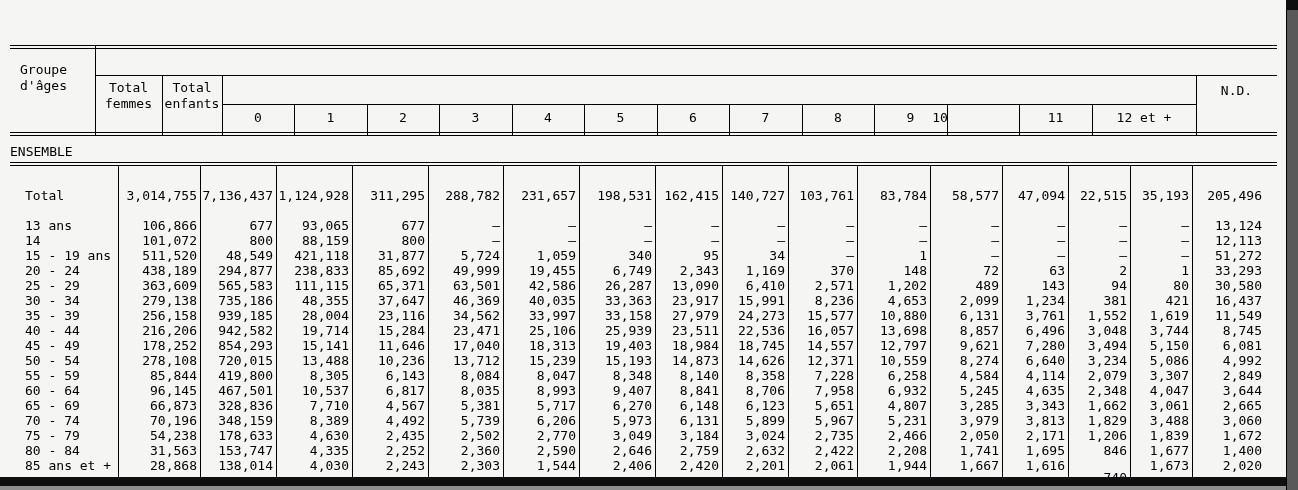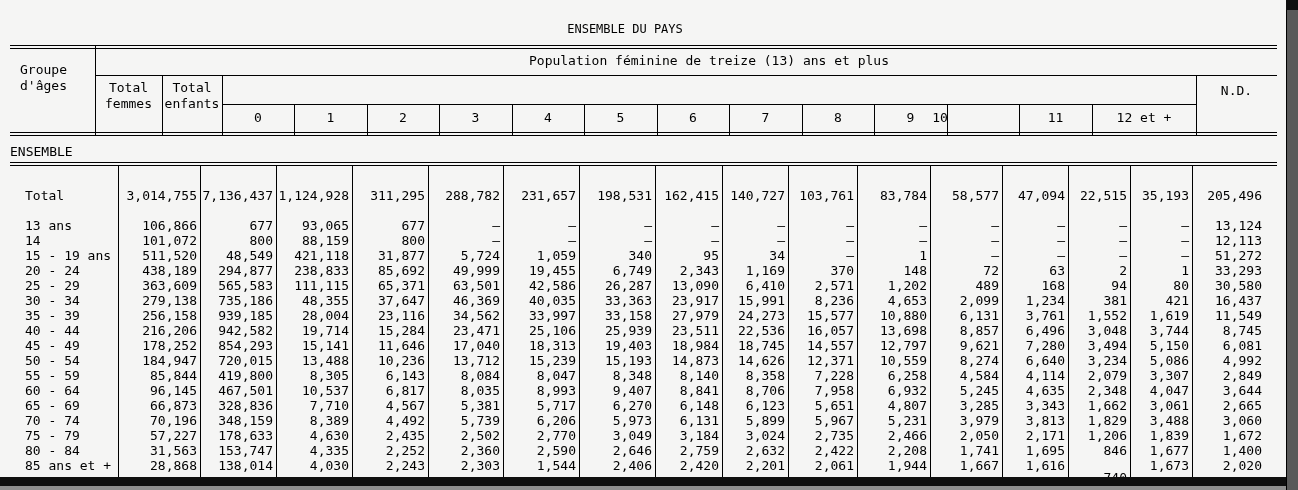--- a/index.html
+++ b/index.html
@@ -28,25 +28,23 @@
   #rightbar { left:1286px; top:0; width:12px; height:490px; background:var(--bar-scroll,#595959); border-left:1px solid #000; }
   #rightbar-cap { left:1286px; top:0; width:12px; height:10px; background:var(--bar-dark,#0f0f0f); }
   #bottombar { left:0; top:477px; width:1286px; height:9px; background:var(--bar-dark,#0f0f0f); }
   #bottombar2 { left:0; top:486px; width:1286px; height:4px; background:var(--bar-gray,#8f8f8f); }
 </style>
 </head>
 <body>
 
 <div id="screen">
 
-  <div id="title2" class="abs">ENSEMBLE DU PAYS</div>
 
   <div id="h-groupe" class="abs hdr">Groupe
 d'âges</div>
-  <div id="h-pop" class="abs hdr">Population féminine de treize (13) ans et plus</div>
   <div id="h-tf" class="abs hdr">Total
 femmes</div>
   <div id="h-te" class="abs hdr">Total
 enfants</div>
   <div id="h-nd" class="abs hdr">N.D.</div>
   <div id="count-headers">
       <div class="hcount" style="left: 222px; width: 72px;">0</div>
       <div class="hcount" style="left: 294px; width: 73px;">1</div>
       <div class="hcount" style="left: 367px; width: 72px;">2</div>
       <div class="hcount" style="left: 439px; width: 73px;">3</div>
@@ -167,21 +165,21 @@
         <div class="tcell" style="width: 76px;">111,115</div>
         <div class="tcell" style="width: 76px;">65,371</div>
         <div class="tcell" style="width: 75px;">63,501</div>
         <div class="tcell" style="width: 76px;">42,586</div>
         <div class="tcell" style="width: 76px;">26,287</div>
         <div class="tcell" style="width: 67px;">13,090</div>
         <div class="tcell" style="width: 66px;">6,410</div>
         <div class="tcell" style="width: 69px;">2,571</div>
         <div class="tcell" style="width: 73px;">1,202</div>
         <div class="tcell" style="width: 72px;">489</div>
-        <div class="tcell" style="width: 66px;">168</div>
+        <div class="tcell" style="width: 66px;">143</div>
         <div class="tcell" style="width: 62px;">94</div>
         <div class="tcell" style="width: 62px;">80</div>
         <div class="tcell ndc" style="width: 85px;">30,580</div>
       </div>
       <div class="trow">
         <div class="tcell lbl" style="width: 108px;">30 - 34</div>
         <div class="tcell" style="width: 82px;">279,138</div>
         <div class="tcell" style="width: 76px;">735,186</div>
         <div class="tcell" style="width: 76px;">48,355</div>
         <div class="tcell" style="width: 76px;">37,647</div>
@@ -250,21 +248,21 @@
         <div class="tcell" style="width: 69px;">14,557</div>
         <div class="tcell" style="width: 73px;">12,797</div>
         <div class="tcell" style="width: 72px;">9,621</div>
         <div class="tcell" style="width: 66px;">7,280</div>
         <div class="tcell" style="width: 62px;">3,494</div>
         <div class="tcell" style="width: 62px;">5,150</div>
         <div class="tcell ndc" style="width: 85px;">6,081</div>
       </div>
       <div class="trow">
         <div class="tcell lbl" style="width: 108px;">50 - 54</div>
-        <div class="tcell" style="width: 82px;">184,947</div>
+        <div class="tcell" style="width: 82px;">278,108</div>
         <div class="tcell" style="width: 76px;">720,015</div>
         <div class="tcell" style="width: 76px;">13,488</div>
         <div class="tcell" style="width: 76px;">10,236</div>
         <div class="tcell" style="width: 75px;">13,712</div>
         <div class="tcell" style="width: 76px;">15,239</div>
         <div class="tcell" style="width: 76px;">15,193</div>
         <div class="tcell" style="width: 67px;">14,873</div>
         <div class="tcell" style="width: 66px;">14,626</div>
         <div class="tcell" style="width: 69px;">12,371</div>
         <div class="tcell" style="width: 73px;">10,559</div>
@@ -345,21 +343,21 @@
         <div class="tcell" style="width: 69px;">5,967</div>
         <div class="tcell" style="width: 73px;">5,231</div>
         <div class="tcell" style="width: 72px;">3,979</div>
         <div class="tcell" style="width: 66px;">3,813</div>
         <div class="tcell" style="width: 62px;">1,829</div>
         <div class="tcell" style="width: 62px;">3,488</div>
         <div class="tcell ndc" style="width: 85px;">3,060</div>
       </div>
       <div class="trow">
         <div class="tcell lbl" style="width: 108px;">75 - 79</div>
-        <div class="tcell" style="width: 82px;">57,227</div>
+        <div class="tcell" style="width: 82px;">54,238</div>
         <div class="tcell" style="width: 76px;">178,633</div>
         <div class="tcell" style="width: 76px;">4,630</div>
         <div class="tcell" style="width: 76px;">2,435</div>
         <div class="tcell" style="width: 75px;">2,502</div>
         <div class="tcell" style="width: 76px;">2,770</div>
         <div class="tcell" style="width: 76px;">3,049</div>
         <div class="tcell" style="width: 67px;">3,184</div>
         <div class="tcell" style="width: 66px;">3,024</div>
         <div class="tcell" style="width: 69px;">2,735</div>
         <div class="tcell" style="width: 73px;">2,466</div>

